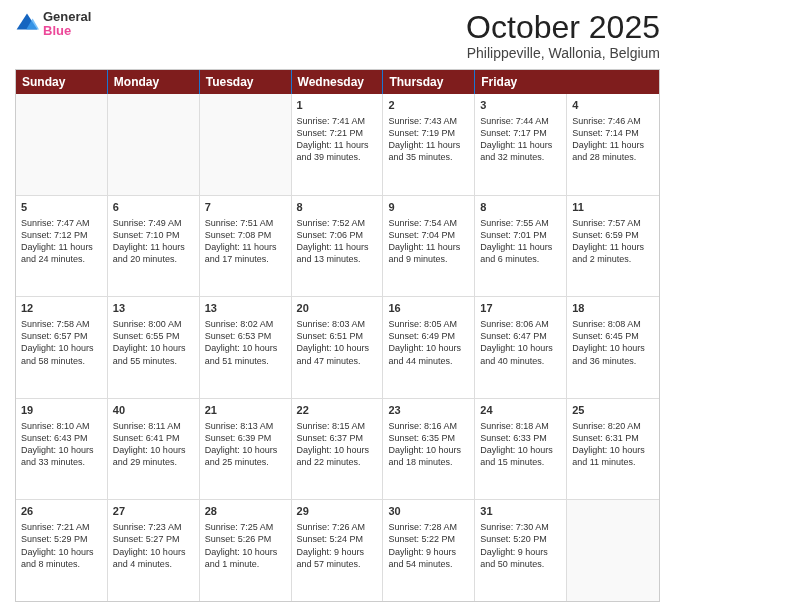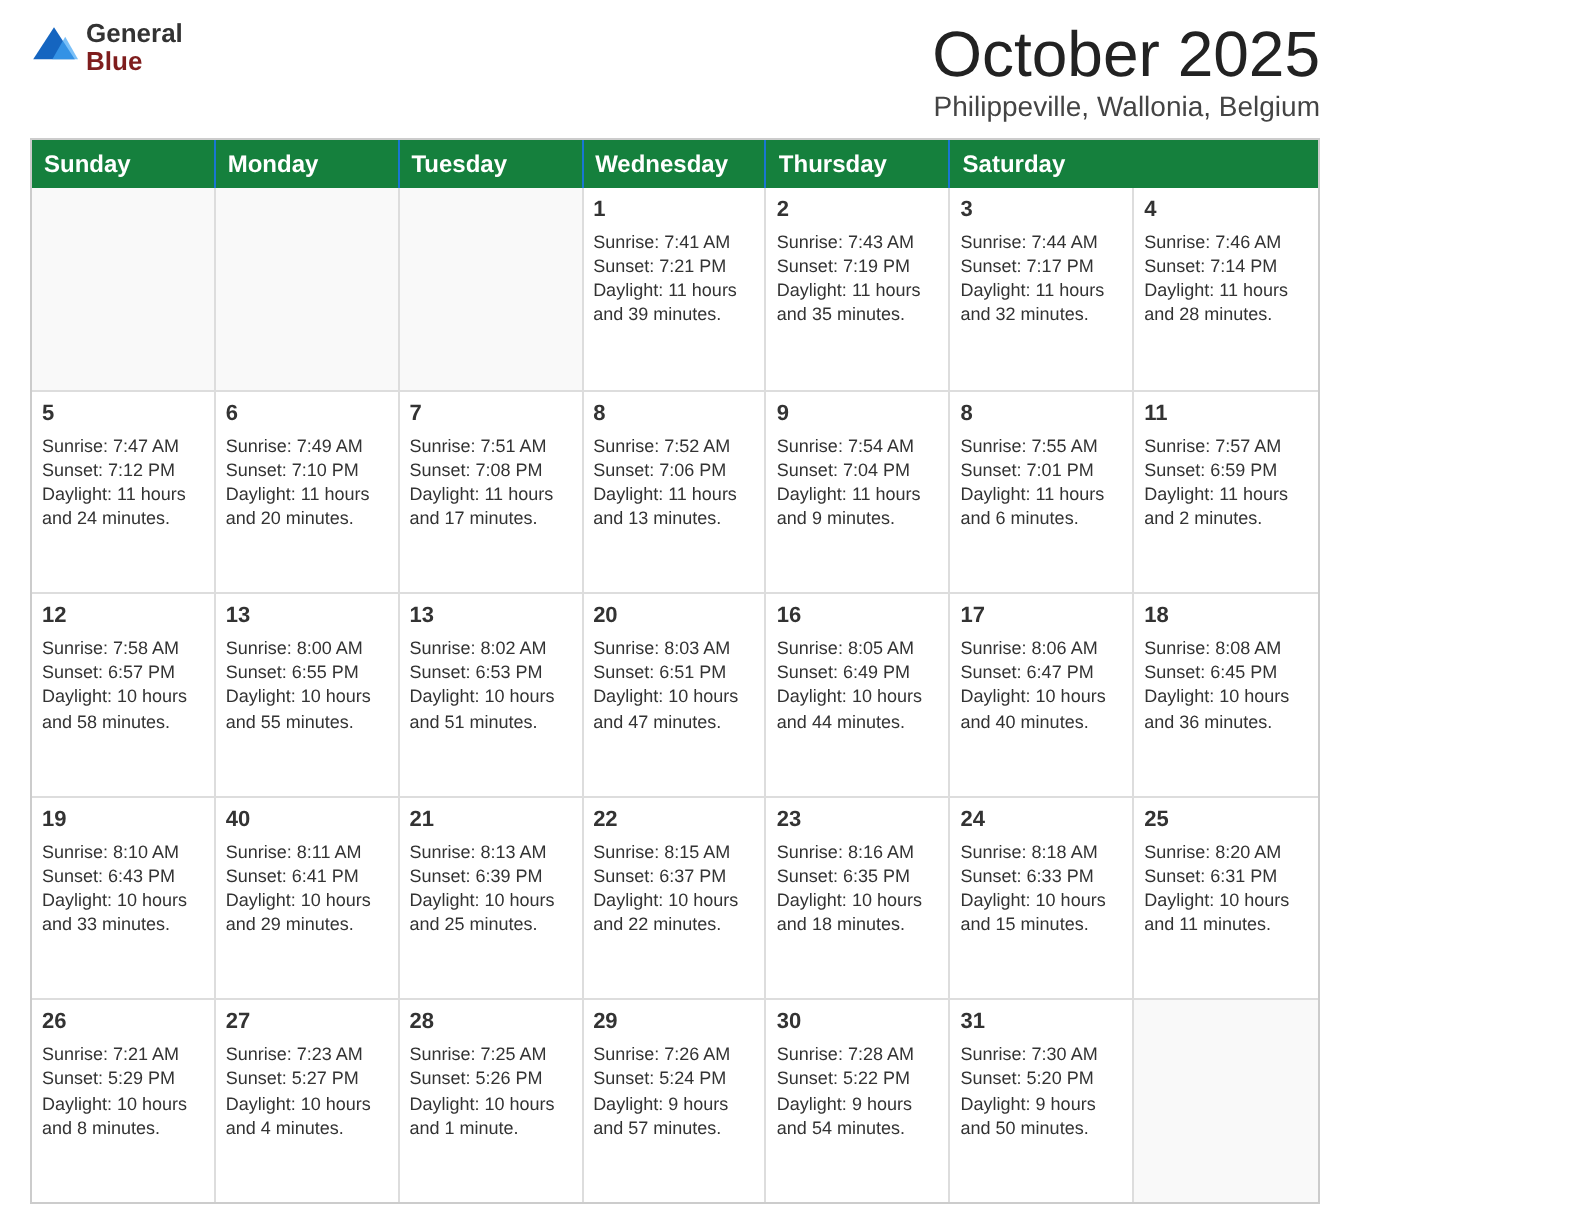--- a/index.html
+++ b/index.html
@@ -29,21 +29,21 @@
       gap: 4px;
     }
     .logo-text {
       display: flex;
       flex-direction: column;
       font-size: 13px;
       font-weight: bold;
       line-height: 1.1;
     }
     .logo-general { color: #333; }
-    .logo-blue { color: #7f1d1d; }
+    .logo-blue { color: #ec4899; }
     .logo-icon {
       width: 24px;
       height: 24px;
     }
     .title-section {
       text-align: right;
     }
     .month-title {
       font-size: 32px;
       font-weight: normal;
@@ -56,21 +56,21 @@
     }
     .calendar {
       flex: 1;
       display: flex;
       flex-direction: column;
       border: 1px solid #ccc;
     }
     .cal-header {
       display: grid;
       grid-template-columns: repeat(7, 1fr);
-      background: #15803d;
+      background: #7f1d1d;
     }
     .cal-header-cell {
       color: #fff;
       font-size: 12px;
       font-weight: bold;
       padding: 5px 6px;
       border-right: 1px solid #1976d2;
       text-align: left;
     }
     .cal-header-cell:last-child { border-right: none; }
@@ -129,21 +129,21 @@
     </div>
   </div>
 
   <div class="calendar">
     <div class="cal-header">
       <div class="cal-header-cell">Sunday</div>
       <div class="cal-header-cell">Monday</div>
       <div class="cal-header-cell">Tuesday</div>
       <div class="cal-header-cell">Wednesday</div>
       <div class="cal-header-cell">Thursday</div>
-      <div class="cal-header-cell">Saturday</div>
+      <div class="cal-header-cell">Friday</div>
     </div>
     <div class="cal-body" id="cal-body">
     <div class="cal-row">
           <div class="cal-cell empty"></div>
           <div class="cal-cell empty"></div>
           <div class="cal-cell empty"></div>
           <div class="cal-cell">
             <span class="day-num">1</span>
             <div class="cell-text">Sunrise: 7:41 AM<br>Sunset: 7:21 PM<br>Daylight: 11 hours<br>and 39 minutes.</div>
           </div>

